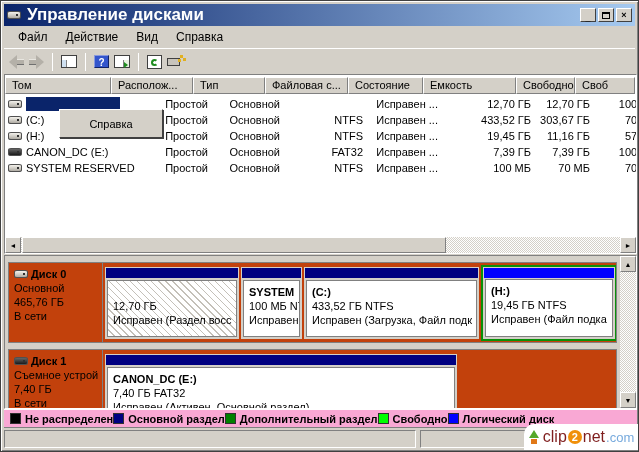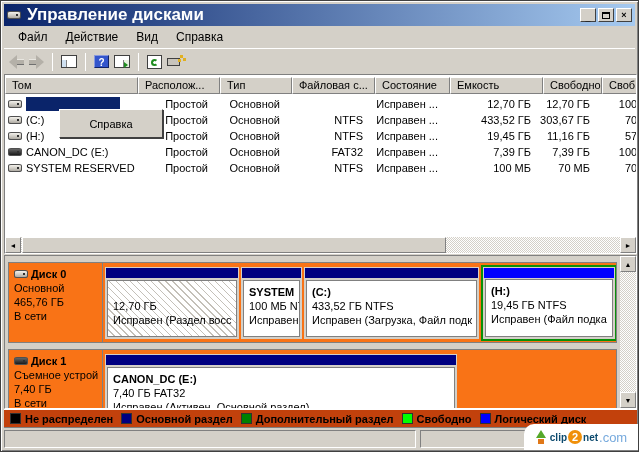--- a/index.html
+++ b/index.html
@@ -87,63 +87,63 @@
   .sb-btn { position:absolute; width:16px; height:16px; background:#d4d0c8;
             border:1px solid; border-color:#ffffff #808080 #808080 #ffffff;
             display:flex; align-items:center; justify-content:center; font-size:7px; line-height:1; }
   .sb-thumb { position:absolute; background:#d4d0c8; border:1px solid; border-color:#ffffff #808080 #808080 #ffffff; }
   .vscroll { position:absolute; right:0; top:0; bottom:0; width:16px; }
 
   
   .pane-bottom { position:absolute; left:3px; top:254px; width:633px; height:154px;
                  background:#d4d0c8; border:1px solid; border-color:#808080 #ffffff #ffffff #808080;
                  overflow:hidden; }
-  .disk-row { position:absolute; left:3px; width:609px; background:#f97316;
+  .disk-row { position:absolute; left:3px; width:609px; background:#c2410c;
               border:1px solid #808080; overflow:hidden; }
   .disk-label { position:absolute; left:0; top:0; bottom:0; width:94px;
                 border-right:1px solid #808080; padding:4px 0 0 5px; line-height:14px;
                 white-space:nowrap; overflow:hidden; }
   .disk-label .dname { font-weight:bold; display:flex; align-items:center; gap:3px; }
   .part { position:absolute; top:4px; height:72px; background:#d4d0c8; }
   .part-bar { height:10px; margin:1px 1px 2px 1px; background:#000080; }
   .part-bar.logical { background:#0000ff; }
   .part-body { position:absolute; top:13px; left:2px; right:2px; bottom:2px;
                background:#fff; border:1px solid #808080; padding:4px 0 0 5px;
                overflow:hidden; }
   .part-body.hatch { background-color:#fff;
                      background-image:repeating-linear-gradient(45deg, #ffffff 0 4px, #c4c0b8 4px 5px); }
   .p-line { height:14px; line-height:14px; white-space:nowrap; overflow:hidden; }
   .p-label { font-weight:bold; }
   .part.ext { top:2px; height:76px; border:2px solid #089108; }
   .part.ext .part-body { top:12px; }
 
   
   .legend { position:absolute; left:3px; top:408px; width:633px; height:19px;
-            background:#c2410c; border-top:1px solid #ffffff; border-bottom:1px solid #808080;
-            display:flex; align-items:center; gap:8px; padding-left:6px; overflow:hidden; }
+            background:#f9a8d4; border-top:1px solid #ffffff; border-bottom:1px solid #808080;
+            display:flex; align-items:center; gap:0; padding-left:6px; overflow:hidden; }
   .leg-item { display:flex; align-items:center; gap:4px; font-weight:bold; white-space:nowrap; }
   .leg-sq { width:11px; height:11px; border:1px solid #303030; flex:none; }
   .sq-unalloc { background:#000000; } .sq-primary { background:#000080; }
   .sq-extended { background:#008000; } .sq-free { background:#00ff00; }
   .sq-logical { background:#0000ff; }
 
   
   .statusbar { position:absolute; left:3px; top:428px; right:3px; height:20px; }
   .st-panel { position:absolute; top:1px; bottom:1px; background:#d4d0c8;
               border:1px solid; border-color:#808080 #ffffff #ffffff #808080; }
 
   
   .watermark { position:absolute; right:0; bottom:1px; width:114px; height:26px; background:#fff;
                border-radius:10px 0 0 0; z-index:20; display:flex; align-items:center;
                justify-content:center; gap:1px; }
   .wm-arrow { position:relative; width:12px; height:14px; margin-right:2px; }
   .wm-arrow .tri { position:absolute; left:1px; top:0; width:0; height:0;
                    border:5px solid transparent; border-top:none; border-bottom:8px solid #55a82a; }
   .wm-arrow .base { position:absolute; left:3px; bottom:0; width:6px; height:5px; background:#e07818; }
-  .wm-clip { color:#0c4a6e; font-weight:bold; font-size:10px; }
+  .wm-clip { color:#7f1d1d; font-weight:normal; font-size:16px; }
   .wm-badge { width:14px; height:14px; border-radius:50%; background:#f0900a; color:#fff;
               font-weight:bold; font-size:11px; text-align:center; line-height:14px; }
   .wm-com { color:#77aadd; font-size:13px; }
 </style>
 </head>
 <body>
 
 <div class="win">
 
   <div class="titlebar">
@@ -187,21 +187,21 @@
       </span>
     <span class="rescan-ico">
         <span class="body"></span>
         <span class="spark"></span>
       </span>
   </div>
 
   <div class="pane-top">
 
     <div class="hdr-row">
-      <div class="hcell" style="width:133px">Том</div>
+      <div class="hcell" style="width:106px">Том</div>
       <div class="hcell" style="width:82px">Располож...</div>
       <div class="hcell" style="width:72px">Тип</div>
       <div class="hcell" style="width:83px">Файловая с...</div>
       <div class="hcell" style="width:75px">Состояние</div>
       <div class="hcell" style="width:93px">Емкость</div>
       <div class="hcell" style="width:59px">Свободно</div>
       <div class="hcell" style="width:60px">Своб</div>
     </div>
 
     <div class="vrow" style="top:21px">

